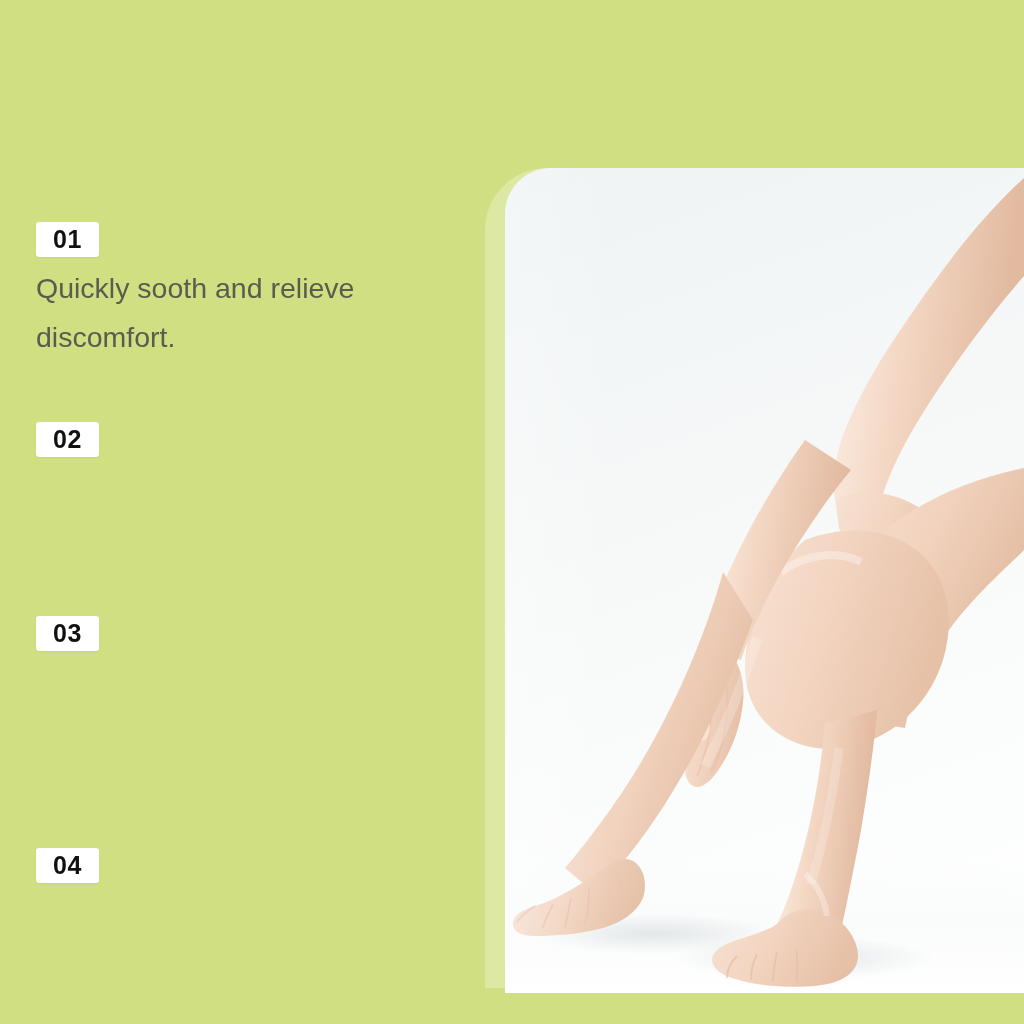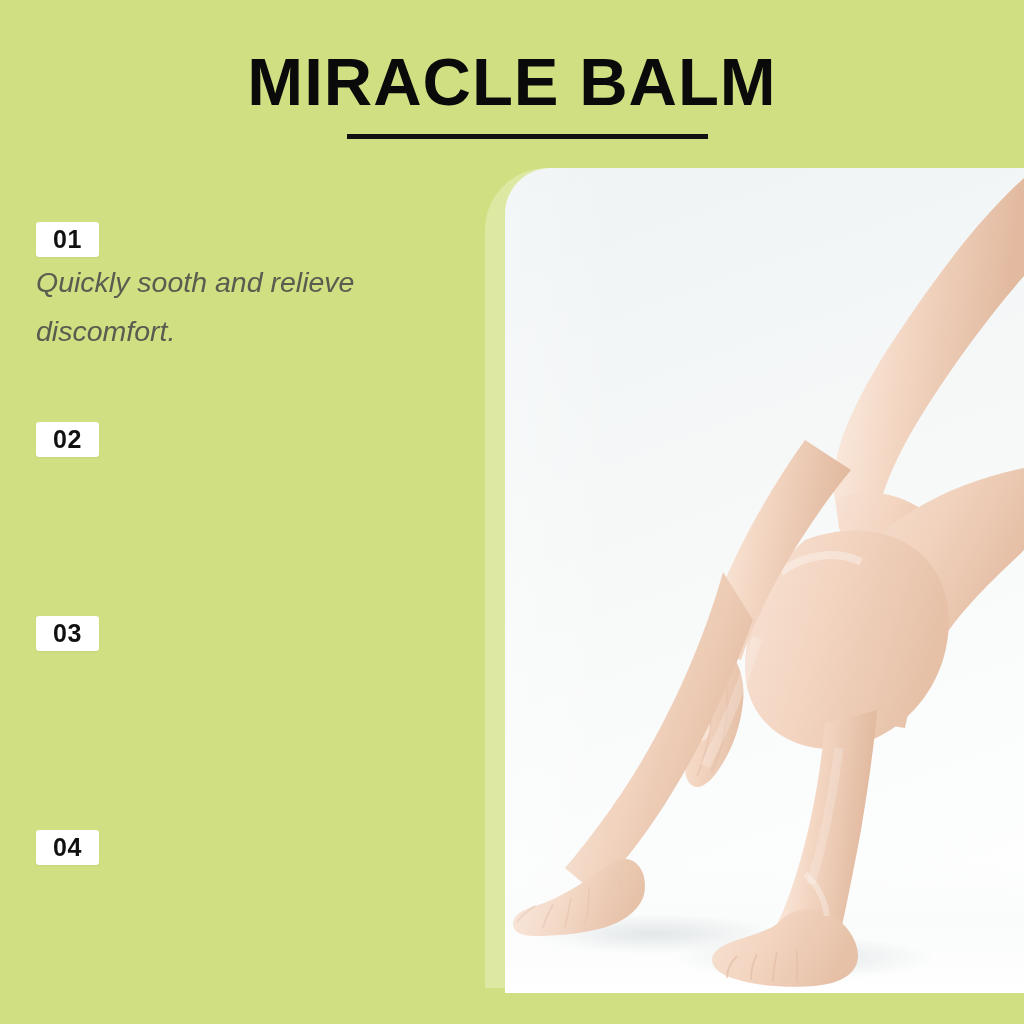--- a/index.html
+++ b/index.html
@@ -92,53 +92,48 @@
     width: 430px;
   }
   .feature {
     position: absolute;
     left: 0;
     width: 430px;
   }
   .feature.f1 { top: 0px; }
   .feature.f2 { top: 200px; }
   .feature.f3 { top: 394px; }
-  .feature.f4 { top: 608px; }
+  .feature.f4 { top: 626px; }
 
   .badge {
     display: inline-block;
     background: #ffffff;
     border-radius: 3px;
     padding: 4px 17px 5px 17px;
     font-size: 25px;
     font-weight: bold;
     color: #111111;
     line-height: 1.05;
     letter-spacing: 0.5px;
     box-shadow: 0 1px 2px rgba(0,0,0,0.05);
   }
   .feature-text {
-    margin: 1px 0 0 0;
+    margin: 7px 0 0 0;
     font-size: 28.5px;
     line-height: 1.72;
     color: #585d50;
     font-weight: normal;
     max-width: 430px;
-    font-style: italic;
   }
 </style>
 </head>
 <body>
 
 <div class="canvas">
 
-  <div class="title-block">
-    <h1 class="title">MIRACLE BALM</h1>
-    <div class="title-rule"></div>
-  </div>
 
   <div class="photo-outer"></div>
   <div class="photo-panel">
     <div class="photo-floor"></div>
 
     <svg class="figure-svg" viewBox="0 0 519 825" preserveAspectRatio="none">
       <defs>
         <linearGradient id="skinA" x1="0" y1="0" x2="1" y2="0.3">
           <stop offset="0%" stop-color="#f7e2d4"></stop>
           <stop offset="45%" stop-color="#f3d5c1"></stop>

